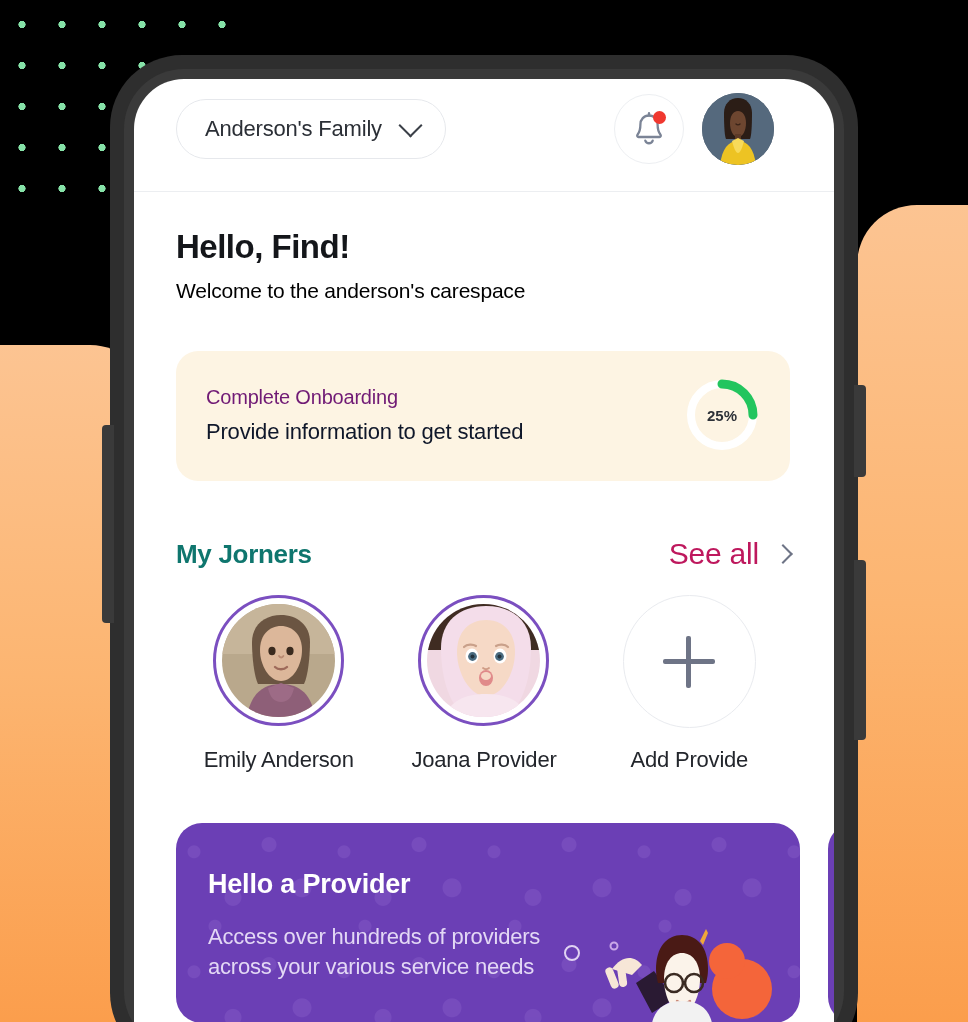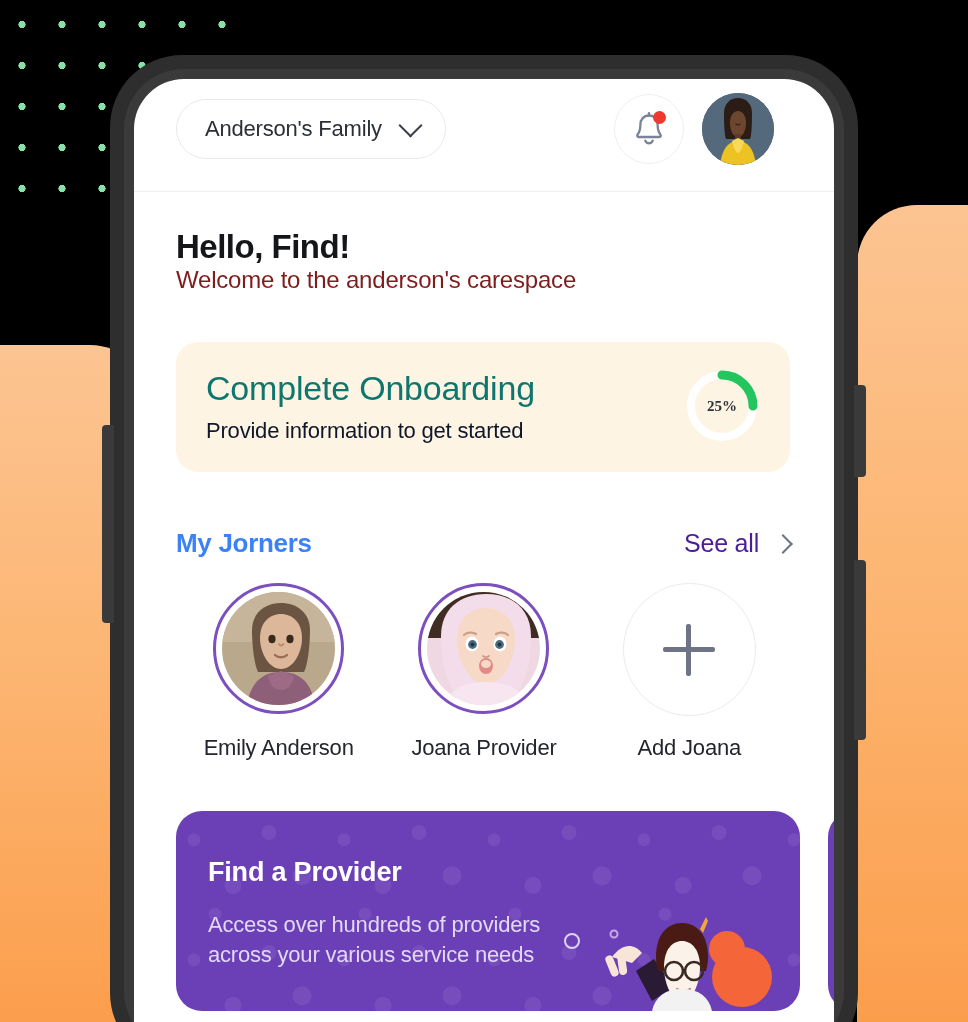--- a/index.html
+++ b/index.html
@@ -135,53 +135,53 @@
     position:relative;
   }
 
   
   #greeting { padding:36px 42px 0 42px; }
   #greeting-title {
     font-size:33px; font-weight:700; color:#14161a;
     letter-spacing:-0.5px;
   }
   #greeting-subtitle {
-    font-size:24px; color:#7f1d1d; 
+    font-size:21px; color:#000000; margin-top:13px;
     letter-spacing:-0.2px;
   }
 
   
   #onboarding-card {
     margin:48px 44px 0 42px; background:#fdf4e3;
     border-radius:22px; padding:26px 30px 28px 30px;
     display:flex; align-items:center; justify-content:space-between;
     cursor:pointer;
   }
   #onboarding-title {
-    font-size:34px; color:#0f766e; letter-spacing:-0.2px;
+    font-size:20px; color:#701a75; letter-spacing:-0.2px;
   }
   #onboarding-sub {
     font-size:22px; color:#0f172a; margin-top:10px; letter-spacing:-0.2px;
   }
-  #progress-ring { position:relative; width:76px; height:76px;font-family:Liberation Serif, serif; }
+  #progress-ring { position:relative; width:76px; height:76px; }
   #progress-ring svg { display:block; transform:rotate(-90deg); }
   #progress-label {
     position:absolute; inset:0; display:flex;
     align-items:center; justify-content:center;
     font-size:15px; font-weight:600; color:#2d3138;
   }
 
   
   #jorners-header {
     display:flex; align-items:center; justify-content:space-between;
     margin:56px 44px 0 42px;
   }
-  #jorners-title { font-size:26px; font-weight:700; color:#3b82f6; letter-spacing:-0.3px; }
+  #jorners-title { font-size:26px; font-weight:700; color:#0f766e; letter-spacing:-0.3px; }
   #see-all { display:flex; align-items:center; gap:17px; cursor:pointer; }
-  #see-all-label { font-size:25px; color:#4c1d95; letter-spacing:-0.2px; }
+  #see-all-label { font-size:30px; color:#be185d; letter-spacing:-0.2px; }
   .chev-right {
     width:14px; height:14px; border-right:2.4px solid #6e7486;
     border-top:2.4px solid #6e7486; transform:rotate(45deg);
   }
 
   #jorners-list {
     display:flex; margin:24px 0 0 0; padding:0 42px;
     gap:0; align-items:center;
   }
   .jorner { width:218px; text-align:center; }
@@ -359,31 +359,31 @@
             </svg>
           </div>
         </div>
         <div class="jorner-name">Joana Provider</div>
       </div>
 
       <div class="jorner" id="add-jorner">
         <div class="jorner-avatar-ring">
           <span class="plus-icon"></span>
         </div>
-        <div class="jorner-name">Add Joana</div>
+        <div class="jorner-name">Add Provide</div>
       </div>
 
     </div>
 
     <div id="provider-carousel">
 
       <div class="provider-card">
         <div class="card-texture"></div>
         <div class="card-body">
-          <div class="card-title">Find a Provider</div>
+          <div class="card-title">Hello a Provider</div>
           <div class="card-desc">Access over hundreds of providers across your various service needs</div>
         </div>
         <div class="card-illustration">
           <svg width="240" height="110" viewBox="0 0 240 110">
             <circle cx="20" cy="40" r="7" fill="none" stroke="#e0d2f2" stroke-width="2"></circle>
             <circle cx="62" cy="33" r="3.5" fill="none" stroke="#caa8e8" stroke-width="2"></circle>
             <path d="M148 28 l6 -12 2 4 -5 12Z" fill="#f0a83a"></path>
             <circle cx="190" cy="76" r="30" fill="#f4653a"></circle>
             <circle cx="175" cy="48" r="18" fill="#f4653a"></circle>
             <path d="M84 70 l18 -12 20 28 -22 14Z" fill="#2a1a33"></path>

